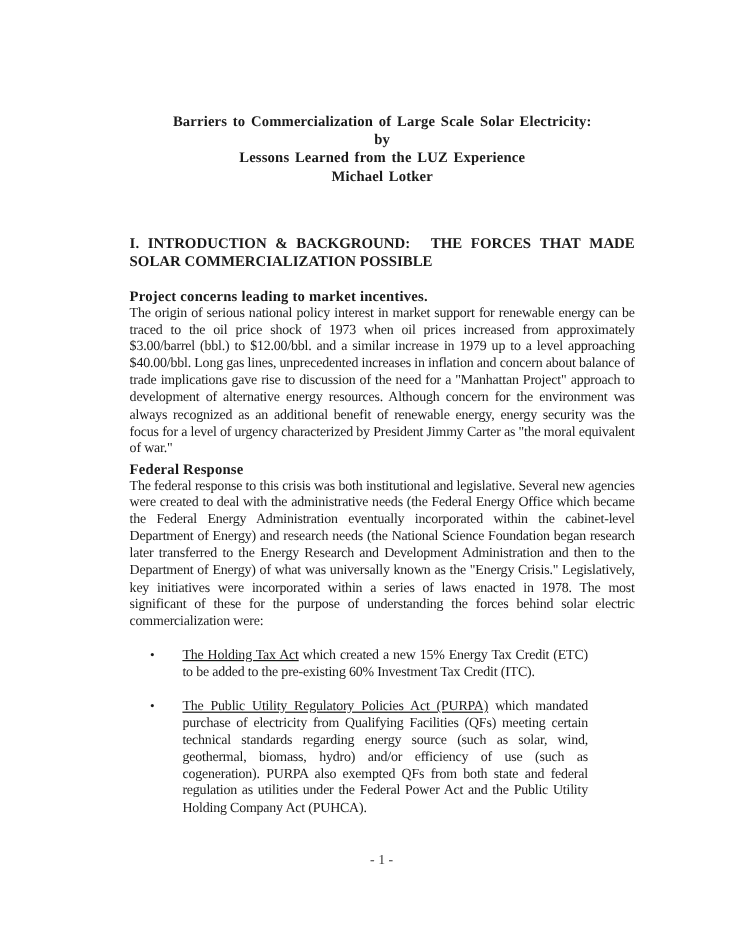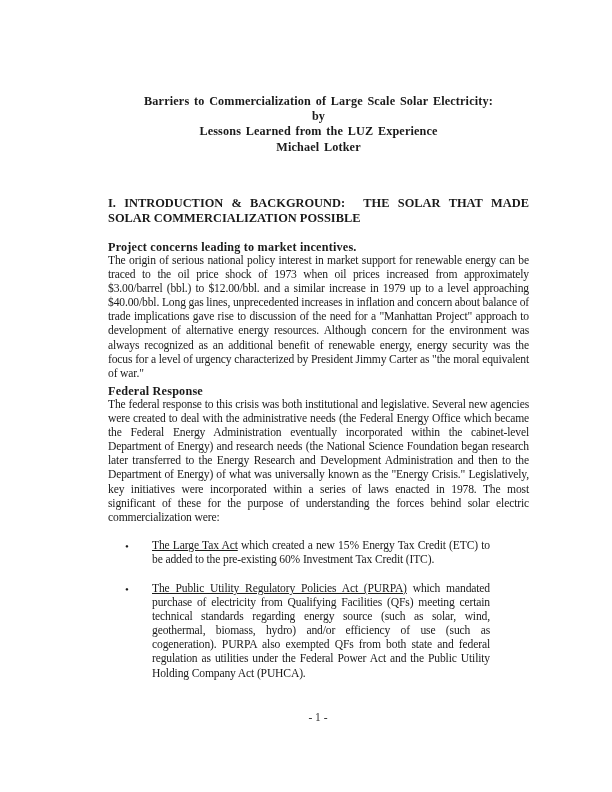--- a/index.html
+++ b/index.html
@@ -57,36 +57,36 @@
     <div>Michael Lotker</div>
   </div>
 
   <div class="section-heading">
     <div class="line1">
       <span>I.</span>
       <span>INTRODUCTION</span>
       <span>&amp;</span>
       <span>BACKGROUND:</span>
       <span style="margin-left:10px">THE</span>
-      <span>SOLAR</span>
+      <span>FORCES</span>
       <span>THAT</span>
       <span>MADE</span>
     </div>
     <div class="line2">SOLAR COMMERCIALIZATION POSSIBLE</div>
   </div>
 
   <div class="sub-heading" style="top:240px">Project concerns leading to market incentives.</div>
   <div class="para" style="top:254px">The origin of serious national policy interest in market support for renewable energy can be traced to the oil price shock of 1973 when oil prices increased from approximately $3.00/barrel (bbl.) to $12.00/bbl. and a similar increase in 1979 up to a level approaching $40.00/bbl.  Long gas lines, unprecedented increases in inflation and concern about balance of trade implications gave rise to discussion of the need for a "Manhattan Project" approach to development of alternative energy resources.  Although concern for the environment was always recognized as an additional benefit of renewable energy, energy security was the focus for a level of urgency characterized by President Jimmy Carter as "the moral equivalent of war."</div>
 
   <div class="sub-heading" style="top:384px">Federal Response</div>
   <div class="para" style="top:398px">The federal response to this crisis was both institutional and legislative.  Several new agencies were created to deal with the administrative needs (the Federal Energy Office which became the Federal Energy Administration eventually incorporated within the cabinet-level Department of Energy) and research needs (the National Science Foundation began research later transferred to the Energy Research and Development Administration and then to the Department of Energy) of what was universally known as the "Energy Crisis." Legislatively, key initiatives were incorporated within a series of laws enacted in 1978.  The most significant of these for the purpose of understanding the forces behind solar electric commercialization were:</div>
 
   <div class="bullet-dot" style="top:539px">•</div>
   <div class="bullet-text" style="top:539px">
-    <span class="u">The Large Tax Act</span><span> which created a new 15% Energy Tax Credit (ETC) to be added to the pre-existing 60% Investment Tax Credit (ITC).</span>
+    <span class="u">The Holding Tax Act</span><span> which created a new 15% Energy Tax Credit (ETC) to be added to the pre-existing 60% Investment Tax Credit (ITC).</span>
   </div>
 
   <div class="bullet-dot" style="top:582px">•</div>
   <div class="bullet-text" style="top:582px">
     <span class="u">The Public Utility Regulatory Policies Act (PURPA)</span><span> which mandated purchase of electricity from Qualifying Facilities (QFs) meeting certain technical standards regarding energy source (such as solar, wind, geothermal, biomass, hydro) and/or efficiency of use (such as cogeneration).  PURPA also exempted QFs from both state and federal regulation as utilities under the Federal Power Act and the Public Utility Holding Company Act (PUHCA).</span>
   </div>
 
   <div class="page-number">- 1 -</div>
 </div>
 

